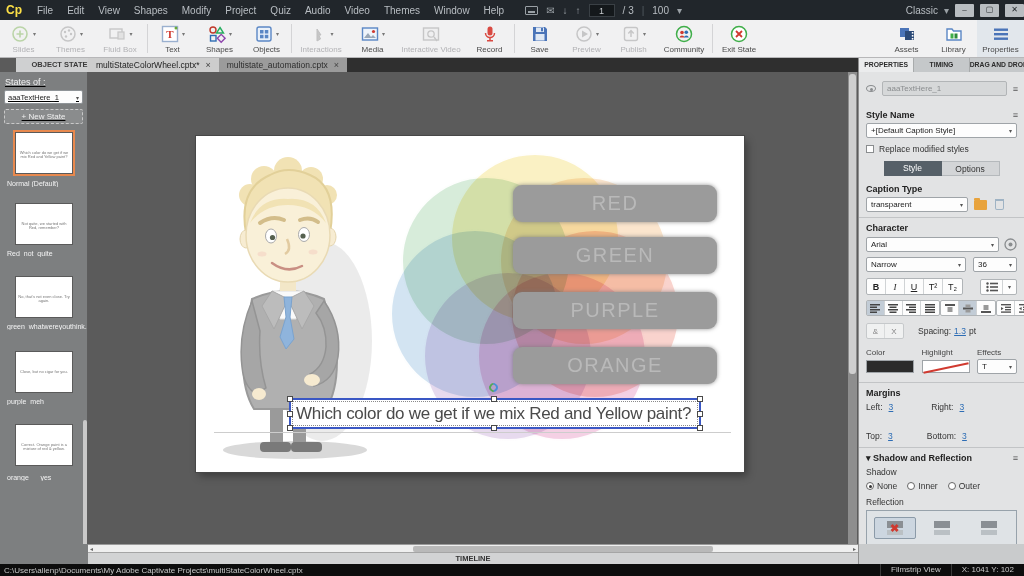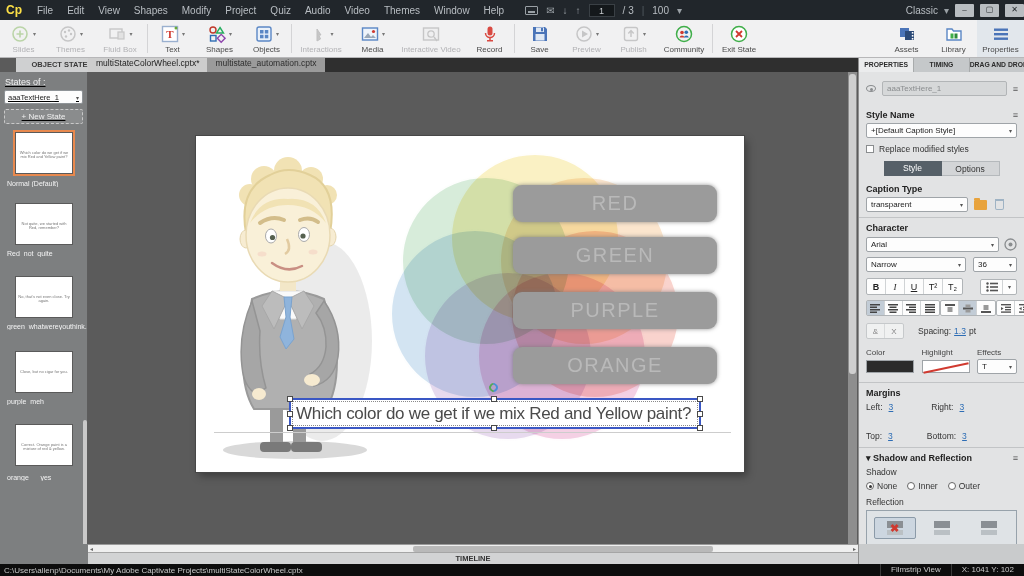--- a/index.html
+++ b/index.html
@@ -33,21 +33,21 @@
   .tb-item.active { background:#e2e7ec; }
   .tb-div { width:1px; background:#d4d4d6; margin:4px 1px; }
   .tb-right { margin-left:auto; display:flex; }
   .tb-caret { font-size:6px; color:#777; }
   .tb-icon-row { display:flex; align-items:center; gap:2px; height:20px; }
 
   
   #objstate-header { position:absolute; left:16px; top:58px; width:88px; height:14px; background:#cfd0d1;
     border-right:1px solid #6e6e6e; font-size:7.5px; font-weight:bold; color:#3a3a3a; text-align:center; line-height:14px; }
   #tabstrip { position:absolute; left:88px; top:58px; width:770px; height:14px; background:#2f2f2f; display:flex; }
-  .doc-tab { display:flex; align-items:center; gap:6px; padding:0 8px; font-size:8.5px; color:#222;flex-direction:column; }
+  .doc-tab { display:flex; align-items:center; gap:6px; padding:0 8px; font-size:8.5px; color:#222; }
   .doc-tab.active { background:#cdcdcd; }
   .doc-tab.inactive { background:#9b9b9b; color:#2e2e2e; }
   .tab-close { font-size:9px; color:#444; }
 
   
   #leftpanel { position:absolute; left:0; top:72px; width:88px; height:563px; background:#7d7f80;
     border-right:1px solid #5c5c5c;text-decoration:underline; }
   .lp-label { color:#f2f2f2; font-size:9px; padding:5px 5px 3px 5px; }
   .lp-select { margin:0 4px; height:14px; background:#fdfdfd; border:1px solid #8f9498; border-radius:2px;
     display:flex; align-items:center; justify-content:space-between; padding:0 3px; font-size:7.5px; color:#222; }

